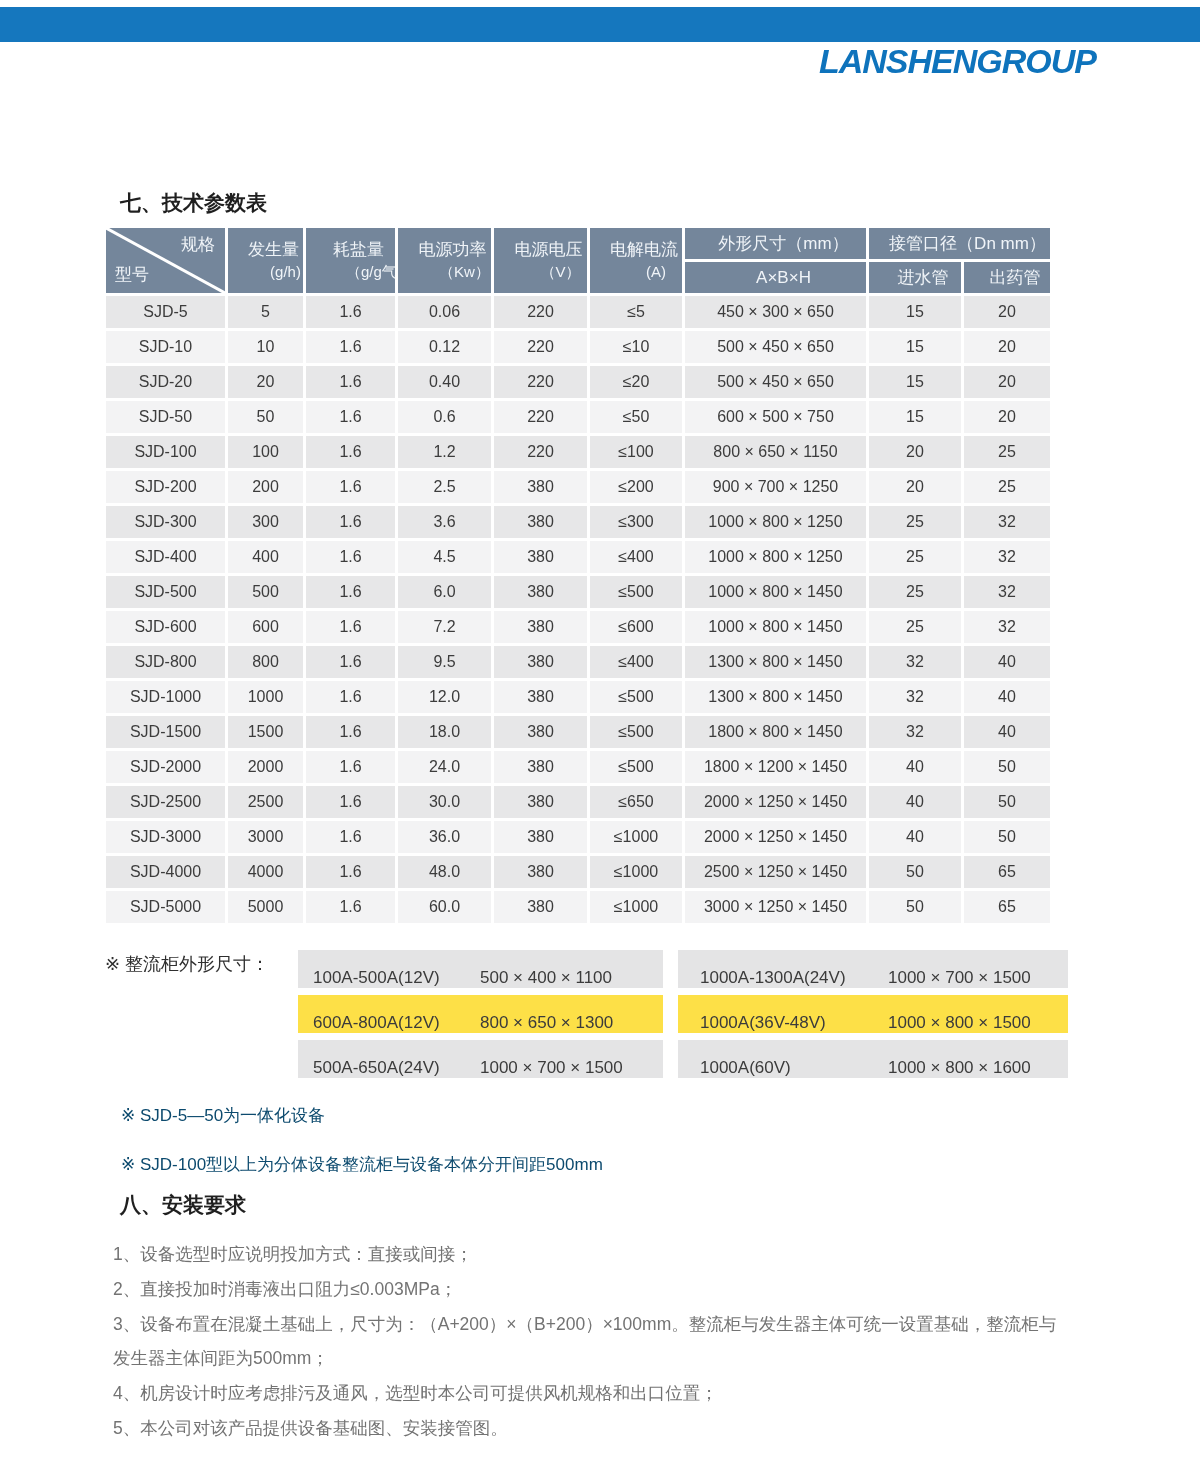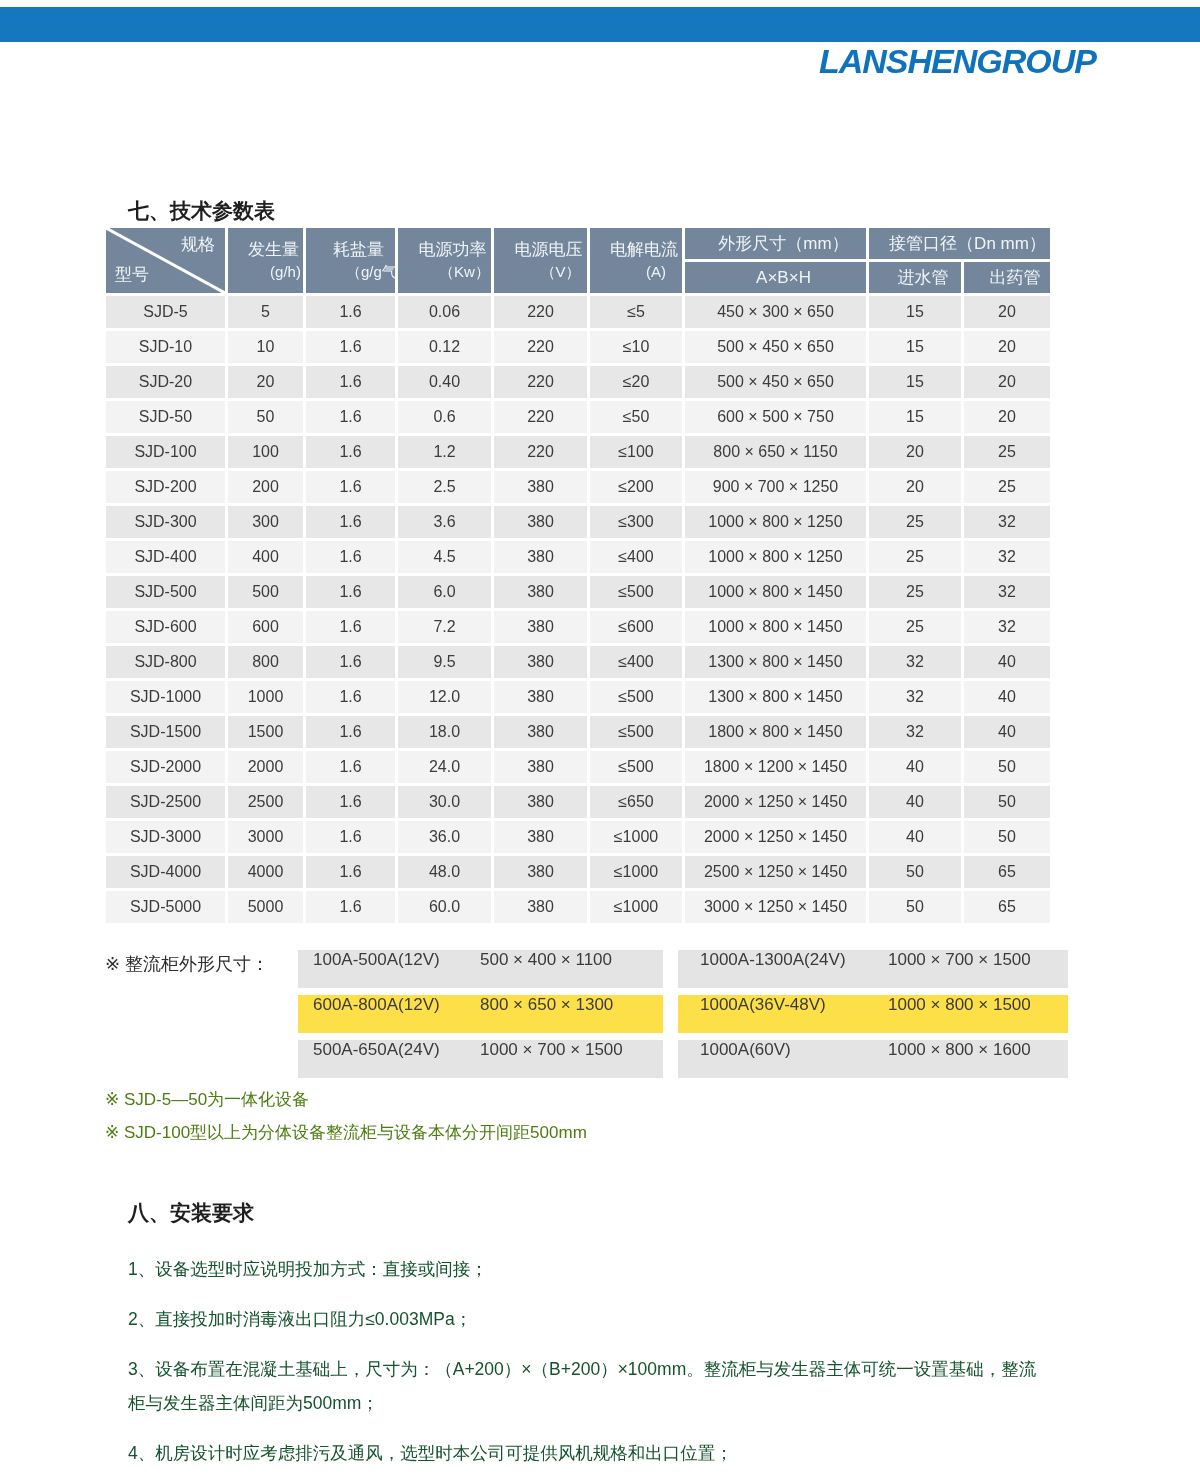--- a/index.html
+++ b/index.html
@@ -6,21 +6,21 @@
   body{
     width:1200px;height:1480px;position:relative;background:#ffffff;
     font-family:"Liberation Sans","DejaVu Sans",sans-serif;
     color:#3a3a3a;overflow:hidden;
   }
   
   .top-bar{position:absolute;left:0;top:7px;width:1200px;height:35px;background:#1577BE;}
   .logo{position:absolute;top:42px;right:104px;font-size:34px;font-weight:bold;font-style:italic;
         color:#0E73BC;letter-spacing:-1px;white-space:nowrap;}
   
-  .sec-title{position:absolute;left:112px;margin:16px;font-size:21px;font-weight:bold;color:#1f1f1f;white-space:nowrap;}
+  .sec-title{position:absolute;left:112px;margin:8px;font-size:21px;font-weight:bold;color:#1f1f1f;white-space:nowrap;}
   #sec7-title{top:181px;}
   #sec8-title{top:1183px;}
   
   table.spec{position:absolute;left:103px;top:225px;width:950px;
     border-collapse:separate;border-spacing:3px;table-layout:fixed;}
   table.spec th,table.spec td{padding:0;text-align:center;vertical-align:middle;overflow:hidden;white-space:nowrap;}
   table.spec th{background:#74869B;color:#F0F4F8;font-weight:normal;padding-left:16px;}
   .h-line1{display:block;font-size:17px;line-height:23px;}
   .h-line2{display:block;font-size:15px;line-height:22px;margin-left:24px;}
   th.hrow-top{height:31px;font-size:17px;}
@@ -32,31 +32,31 @@
   .corner-bottom{position:absolute;bottom:7px;left:9px;font-size:17px;}
   
   table.spec td{height:32px;font-size:16px;color:#3c3c3c;}
   tr.row-dark td{background:#E7E7E8;}
   tr.row-light td{background:#F3F3F4;}
   
   .rect-label{position:absolute;left:105px;top:952px;font-size:18px;color:#2f2f2f;white-space:nowrap;}
   .rect-block{position:absolute;top:950px;}
   #rect-block-left{left:298px;width:365px;}
   #rect-block-right{left:678px;width:390px;}
-  .rect-row{display:flex;align-items:flex-start;height:38px;margin-bottom:7px;font-size:17px;color:#3b3b3b;white-space:nowrap;}
+  .rect-row{display:flex;align-items:flex-end;height:38px;margin-bottom:7px;font-size:17px;color:#3b3b3b;white-space:nowrap;}
   .rect-row.rect-dark{background:#E4E4E5;}
   .rect-row.rect-light{background:#fde047;}
   #rect-block-left .rect-spec{margin-left:15px;width:167px;}
   #rect-block-right .rect-spec{margin-left:22px;width:188px;}
   
   .notes{position:absolute;left:105px;top:1083px;}
-  .notes p{margin:0;font-size:17px;line-height:33px;color:#4d7c0f;white-space:nowrap;}
+  .notes p{margin:16px;font-size:17px;line-height:33px;color:#0c4a6e;white-space:nowrap;}
   
   .install-items{position:absolute;left:112px;top:1236px;width:950px;}
-  .install-items p{margin:16px;font-size:17.5px;line-height:34px;color:#14532d;}
+  .install-items p{margin:1px;font-size:17.5px;line-height:34px;color:#737373;}
 </style>
 </head>
 <body>
 
 <div class="top-bar"></div>
 <div class="logo">LANSHENGROUP</div>
 
 <h2 class="sec-title" id="sec7-title">七、技术参数表</h2>
 
 <table class="spec">

